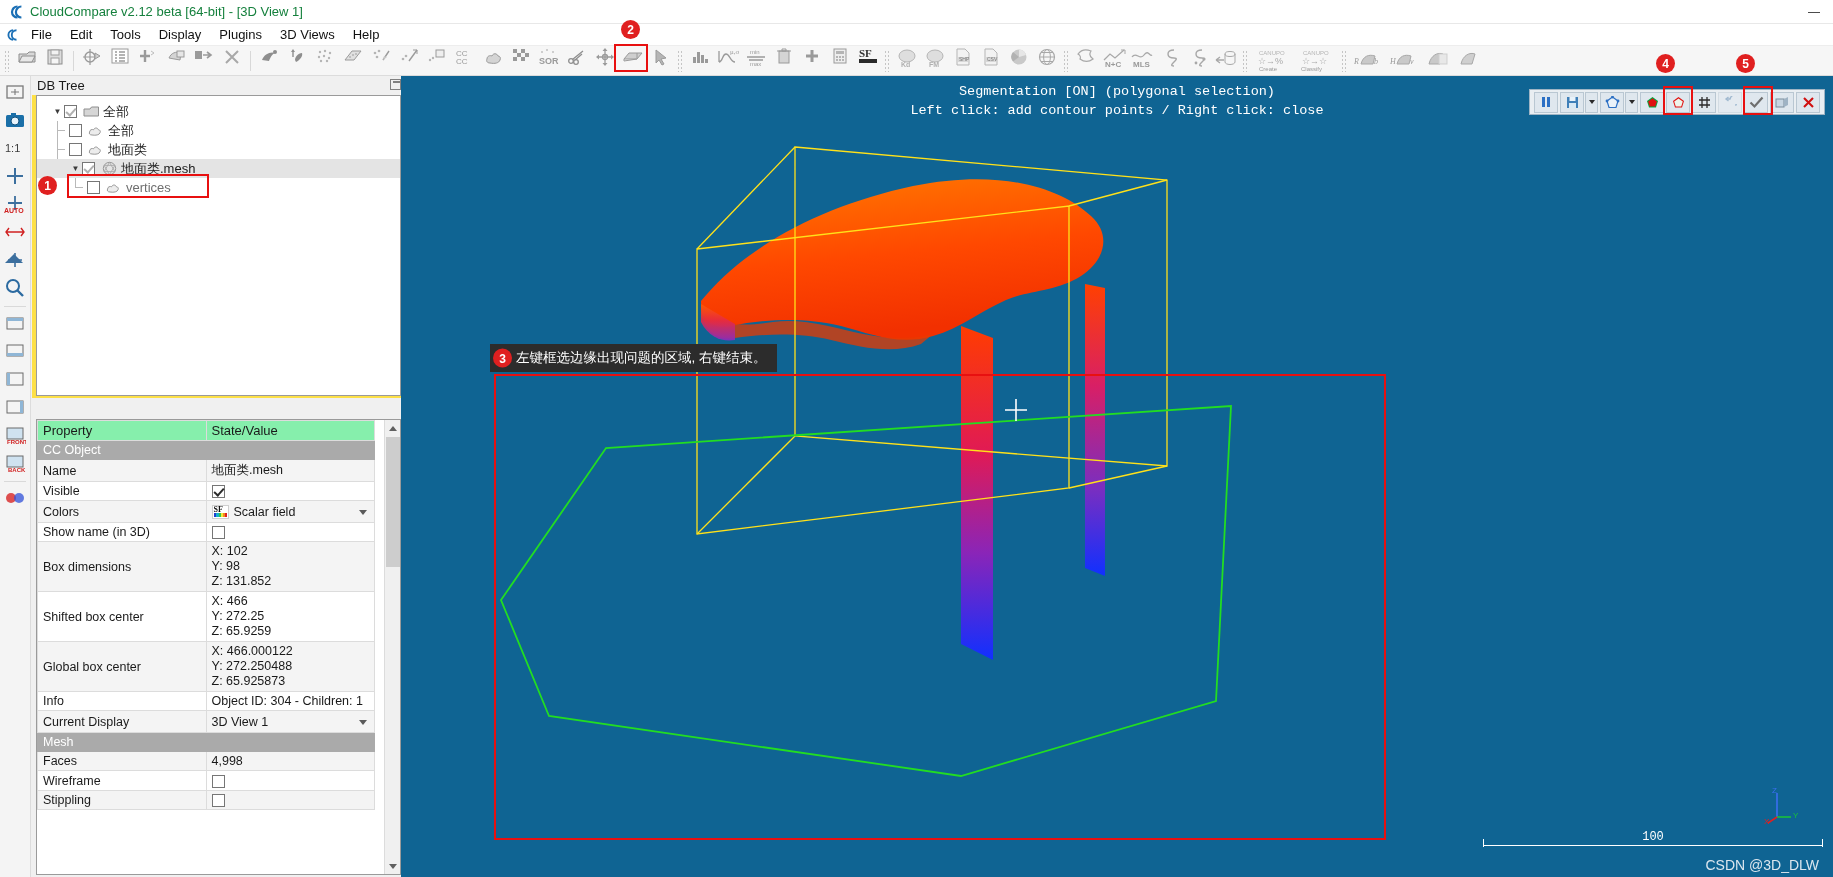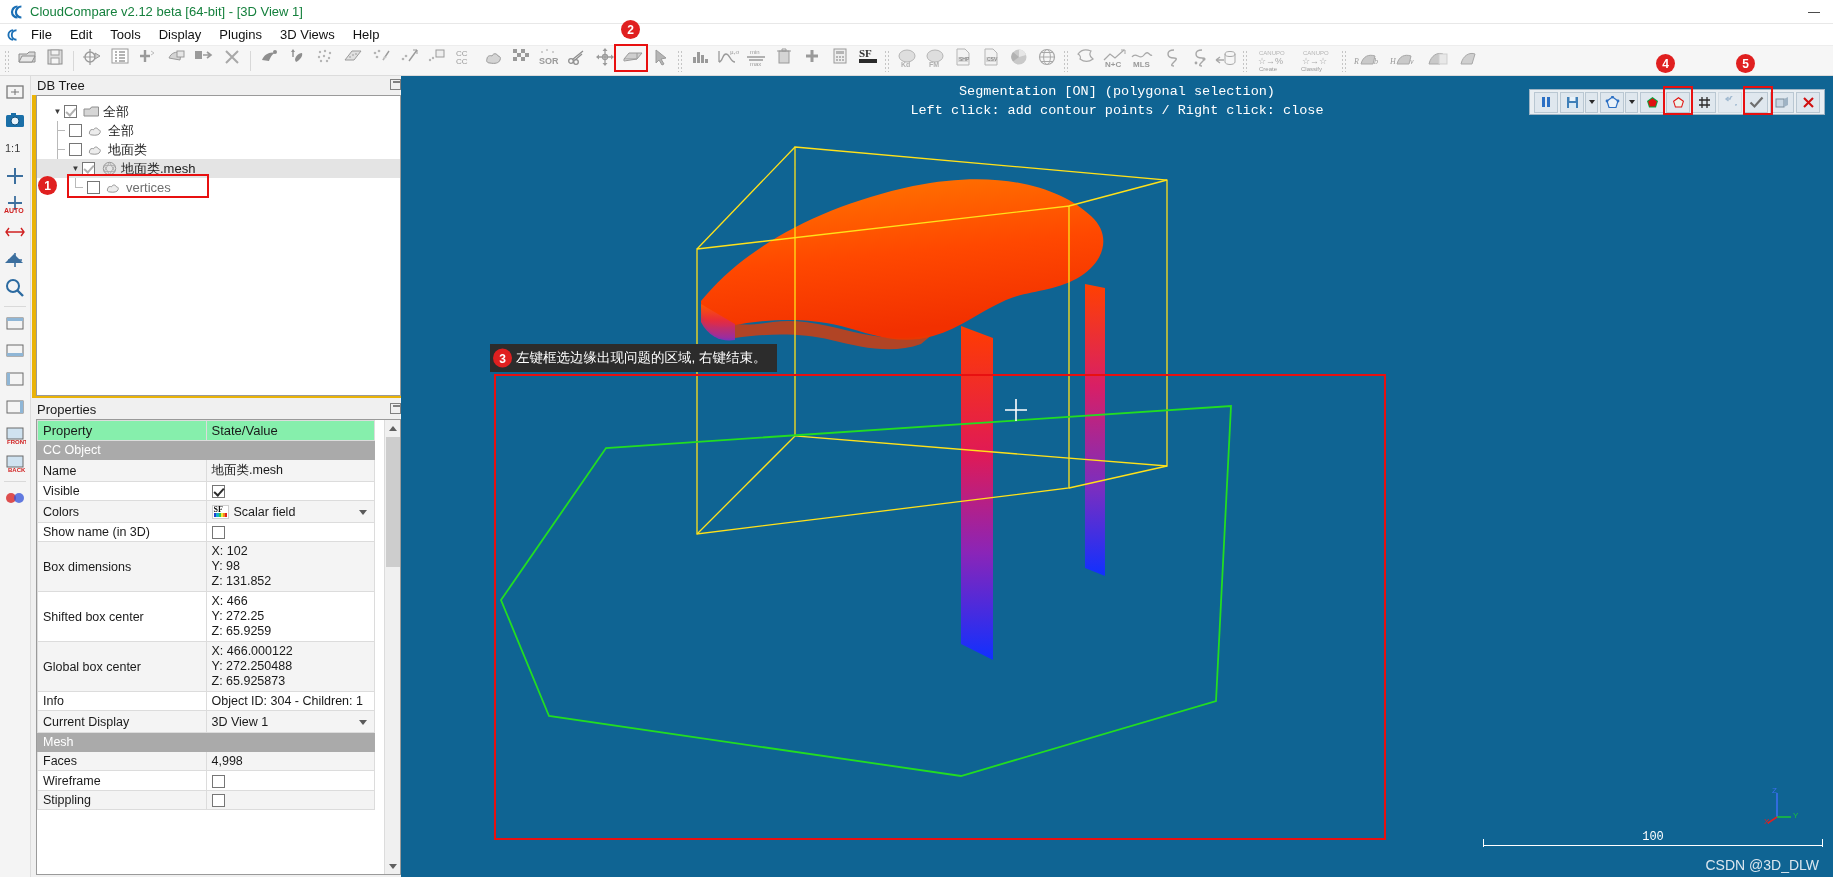--- a/index.html
+++ b/index.html
@@ -75,21 +75,21 @@
   #leftstrip .ls-btn {
     width:26px; height:26px; margin-bottom:2px;
     display:flex; align-items:center; justify-content:center;
     color:#6e6e6e;
   }
   #leftstrip .ls-sep { width:22px; height:1px; background:#d9d9d9; margin:3px 0; }
 
   
   #dbtree-dock {
     position:absolute; left:32px; top:76px; width:375px; height:322px;
-    background:#eab308;
+    background:#fde047;
   }
   #props-dock {
     position:absolute; left:32px; top:400px; width:375px; bottom:0;
     background:#f0f0f0;
   }
   .dock-title {
     height:19px; background:#f0f0f0; display:flex; align-items:center;
     font-size:13px; color:#1a1a1a; padding-left:5px; position:relative;
   }
   .dock-float {
@@ -802,24 +802,20 @@
       </div>
 
     </div>
   </div>
 </div>
 
 <div class="redbox" style="left:67px; top:174px; width:142px; height:24px;"></div>
 <div class="marker" style="left:38px; top:176px;">1</div>
 
 <div id="props-dock">
-  <div class="dock-title">
-    <span>Properties</span>
-    <span class="dock-float"></span>
-  </div>
   <div class="dock-body">
     <div class="prop-scroll">
       <table class="prop-table">
         <tbody>
             <tr>
           <th class="k">Property</th>
           <th>State/Value</th>
         </tr>
         <tr class="section">
           <td colspan="2">CC Object</td>

